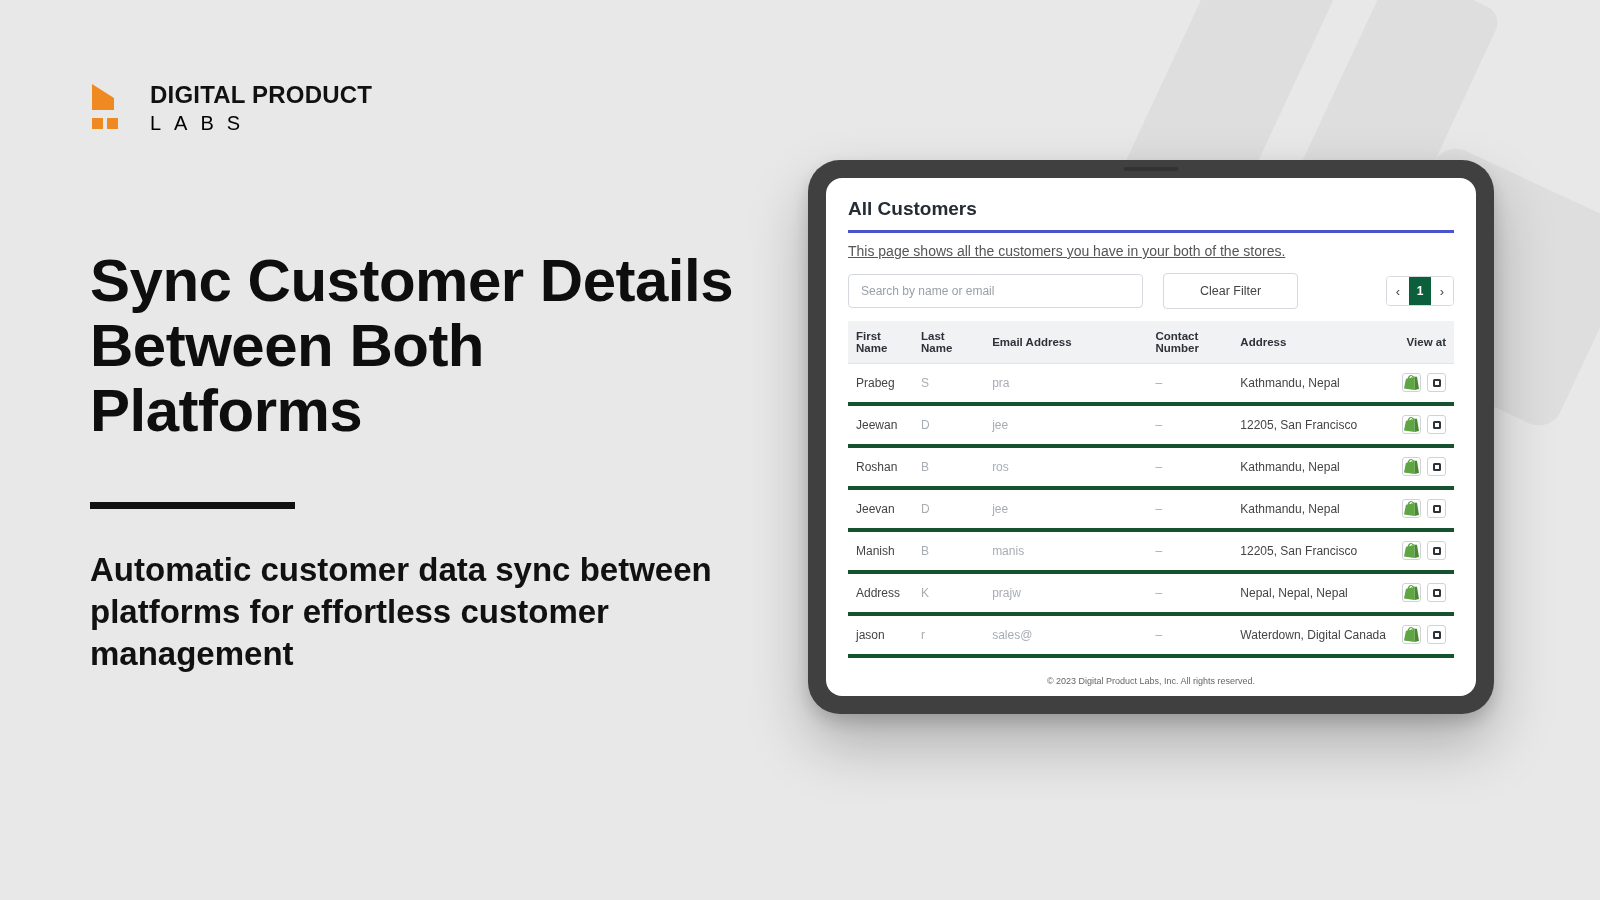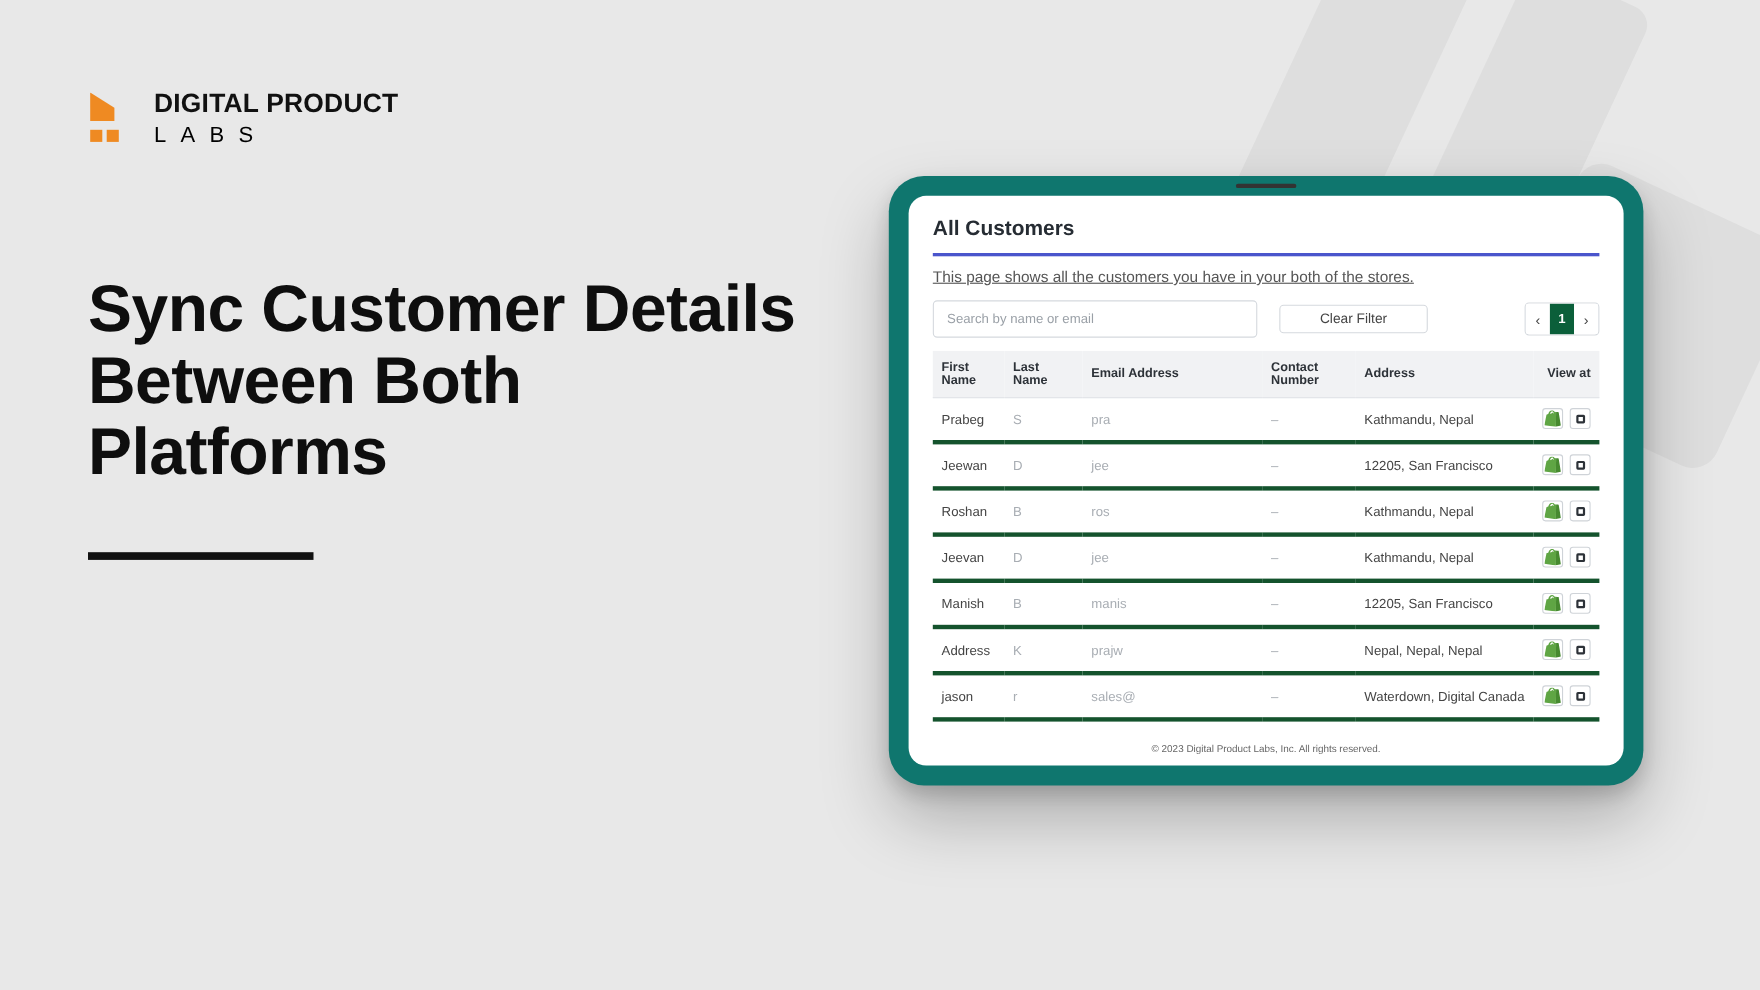--- a/index.html
+++ b/index.html
@@ -28,21 +28,21 @@
     border-radius: 18px;
   }
   .bg-deco .b1 { width: 120px; height: 400px; left: 0; top: 0; }
   .bg-deco .b2 { width: 120px; height: 280px; left: 160px; top: 60px; }
   .bg-deco .b3 { width: 220px; height: 220px; left: 280px; top: 200px; border-radius: 24px; }
   .bg-deco .b4 { width: 120px; height: 160px; left: 140px; top: 360px; }
 
   
   .left {
     position: absolute;
-    left: 80px;
+    left: 90px;
     top: 82px;
     width: 660px;
     z-index: 2;
   }
   .logo {
     display: flex;
     align-items: center;
     gap: 20px;
   }
   .logo-mark {
@@ -77,21 +77,21 @@
     color: #111;
   }
 
   
   .tablet {
     position: absolute;
     left: 808px;
     top: 160px;
     width: 686px;
     height: 554px;
-    background: #0f766e;
+    background: #404040;
     border-radius: 32px;
     box-shadow: 0 30px 60px rgba(0,0,0,0.25), 0 8px 16px rgba(0,0,0,0.15);
     z-index: 3;
     padding: 18px;
   }
   .tablet .bezel-notch {
     position: absolute;
     top: 7px;
     left: 50%;
     transform: translateX(-50%);
@@ -146,21 +146,21 @@
     height: 34px;
     border: 1px solid #d5d9de;
     border-radius: 4px;
     padding: 4px 12px;
     font-size: 12px;
     color: #666;
     background: #fff;
   }
   .search-input::placeholder { color: #9aa0a7; }
   .clear-btn {
-    height: 26px;
+    height: 36px;
     width: 135px;
     border: 1px solid #d5d9de;
     background: #fff;
     border-radius: 4px;
     font-size: 12.5px;
     color: #444;
     cursor: pointer;
   }
   .spacer { flex: 1; }
   .pager {
@@ -277,20 +277,21 @@
     </div>
   </div>
 
   <h1 class="headline">
     <span>Sync Customer Details</span><br>
     <span>Between Both Platforms</span>
   </h1>
 
   <div class="rule"></div>
 
+  <p class="subhead">Automatic customer data sync between platforms for effortless customer management</p>
 </div>
 
 <div class="tablet">
   <div class="bezel-notch"></div>
   <div class="screen">
     <div class="panel">
       <div class="panel-title">All Customers</div>
       <div class="underline-bar"></div>
       <div class="panel-desc">This page shows all the customers you have in your both of the stores.</div>
 

